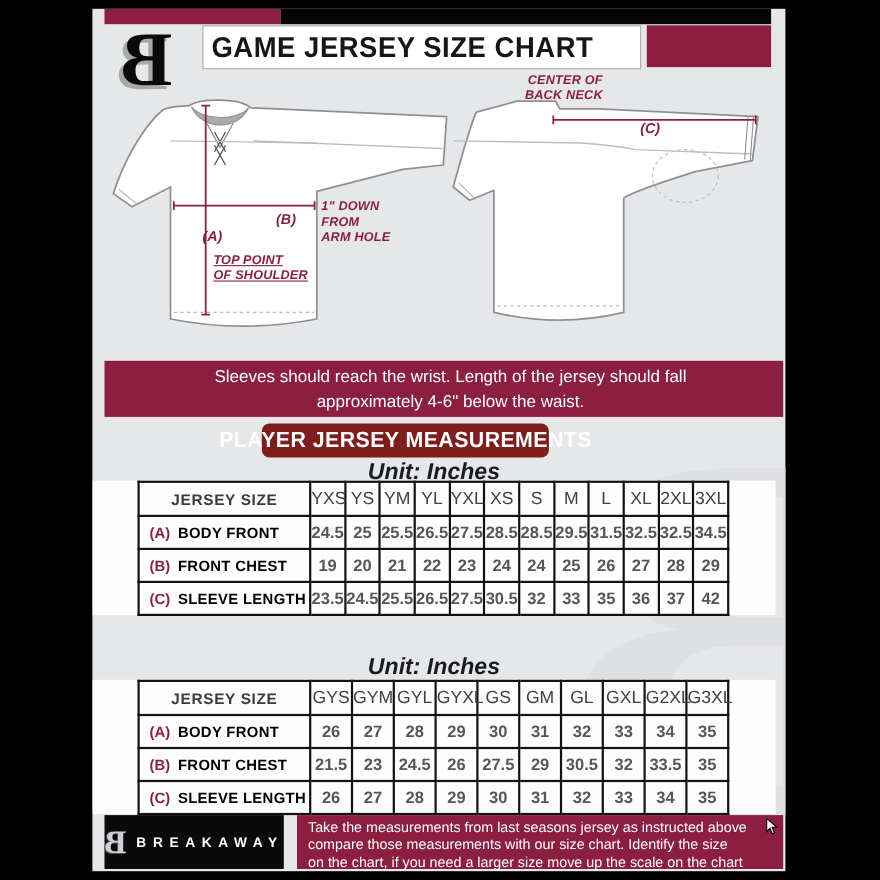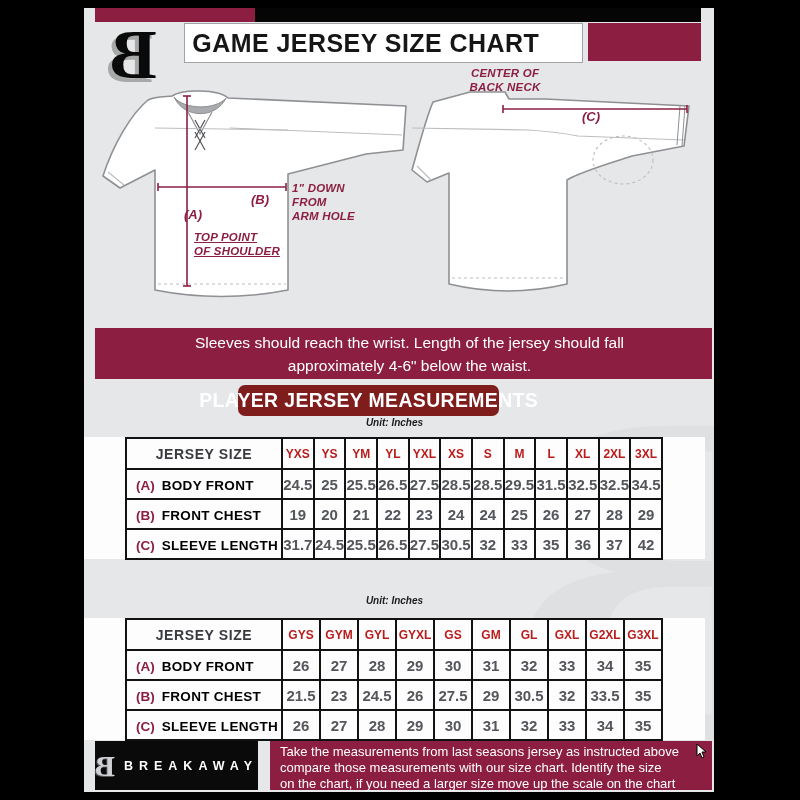--- a/index.html
+++ b/index.html
@@ -35,31 +35,31 @@
   .note-banner{left:11px;top:320px;width:605px;height:51px;background:var(--maroon);
                display:flex;align-items:center;justify-content:center;padding-left:12px;}
   .note-banner span{color:#fff;font-size:15.5px;font-weight:500;line-height:23px;
                     text-align:center;white-space:pre-line;}
 
   
   .section-header{left:154px;width:261px;height:31px;background:#7f1d1d;border-radius:7px;
                   display:flex;align-items:center;justify-content:center;}
   .section-header span{color:#fff;font-size:20px;font-weight:800;letter-spacing:.4px;
                        transform:scaleX(.97);white-space:nowrap;}
-  .unit-label{left:0;width:621px;text-align:center;font-size:10px;font-style:italic;
+  .unit-label{left:0;width:621px;text-align:center;font-size:21px;font-style:italic;
               font-weight:700;color:#1a1b1d;}
 
   
   .panel{left:0;width:621px;height:122px;background:#fdfdfd;z-index:1;}
   table.size-table{position:absolute;left:41px;width:538px;height:122px;z-index:2;
                    border-collapse:collapse;table-layout:fixed;}
   .size-table th,.size-table td{border:2px solid #121212;text-align:center;padding:0;}
   .size-table thead tr{height:31px;}
   .size-table tbody tr{height:30px;}
-  .size-table th{font-size:12px;font-weight:700;color:#b91c1c;}
+  .size-table th{font-size:16px;font-weight:400;color:#404040;}
   .size-table th.label-col{font-size:14px;font-weight:600;letter-spacing:.6px;color:#3a3b40;}
   .size-table td{font-size:15px;font-weight:600;color:#54565b;}
   .size-table td.label-col{text-align:left;padding-left:9px;}
   .label-col{width:154px;}
   .rk{color:var(--maroon);font-weight:800;font-size:13.5px;margin-right:7px;}
   .rl{font-size:13.5px;font-weight:700;letter-spacing:.3px;color:#000000;}
 
   
   .footer-logo-box{left:11px;top:733px;width:163px;height:49px;background:#0a0a0a;
                    display:flex;align-items:center;justify-content:center;gap:9px;z-index:2;}
@@ -132,21 +132,21 @@
     </svg>
 
     <div class="abs ann-key" style="left:100px;top:199px;z-index:2;">(A)</div>
     <div class="abs ann" style="left:110px;top:222px;z-index:2;text-decoration:underline;">TOP POINT
 OF SHOULDER</div>
     <div class="abs ann-key" style="left:167px;top:184px;z-index:2;">(B)</div>
     <div class="abs ann" style="left:208px;top:173px;z-index:2;">1" DOWN
 FROM
 ARM HOLE</div>
     <div class="abs ann-key" style="left:498px;top:101px;z-index:2;">(C)</div>
-    <div class="abs ann" style="left:378px;top:58px;width:86px;text-align:center;z-index:2;">CENTER OF
+    <div class="abs ann" style="left:378px;top:58px;width:86px;text-align:right;z-index:2;">CENTER OF
 BACK NECK</div>
 
     <div class="abs note-banner">
       <span>Sleeves should reach the wrist. Length of the jersey should fall
 approximately 4-6" below the waist.</span>
     </div>
 
     <div class="abs section-header" style="top:377px;">
       <span>PLAYER JERSEY MEASUREMENTS</span>
     </div>
@@ -195,21 +195,21 @@
             <td>24</td>
             <td>24</td>
             <td>25</td>
             <td>26</td>
             <td>27</td>
             <td>28</td>
             <td>29</td>
           </tr>
           <tr>
             <td class="label-col"><span class="rk">(C)</span><span class="rl">SLEEVE LENGTH</span></td>
-            <td>31.7</td>
+            <td>23.5</td>
             <td>24.5</td>
             <td>25.5</td>
             <td>26.5</td>
             <td>27.5</td>
             <td>30.5</td>
             <td>32</td>
             <td>33</td>
             <td>35</td>
             <td>36</td>
             <td>37</td>

